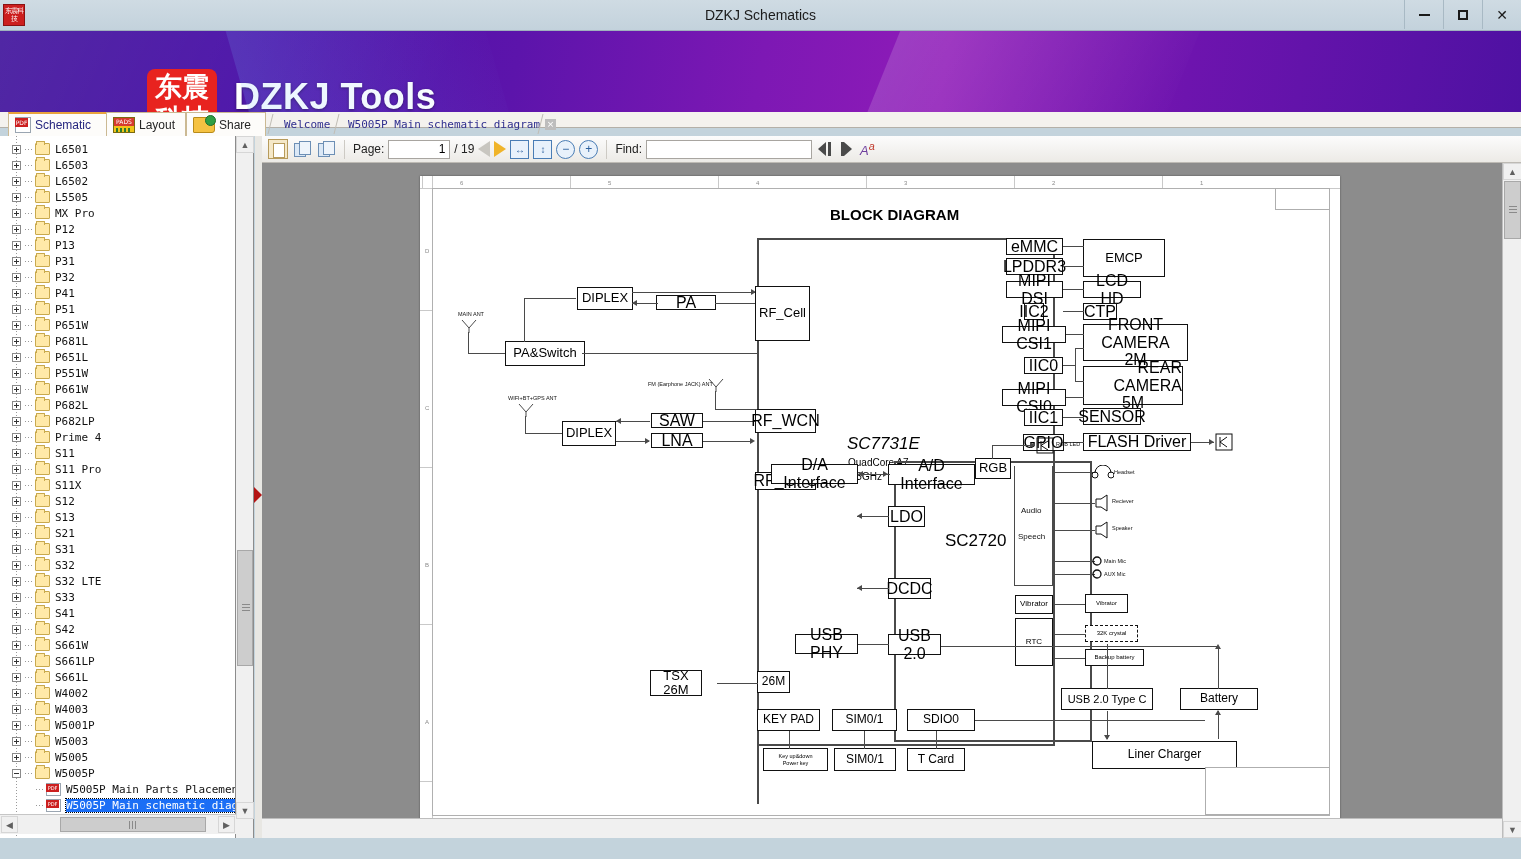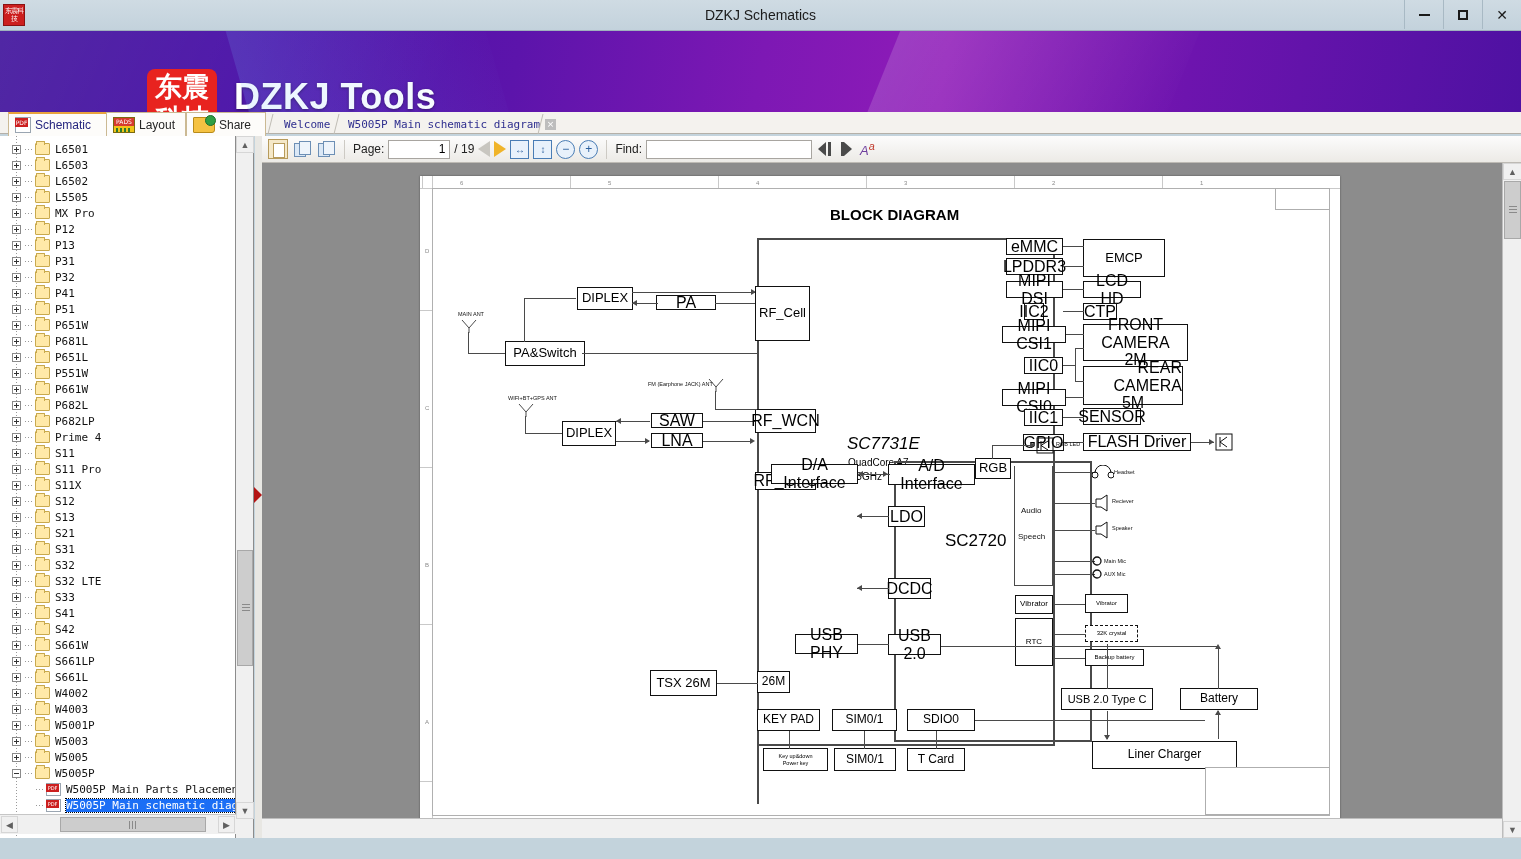--- a/index.html
+++ b/index.html
@@ -68,21 +68,21 @@
     text-shadow: 0 1px 3px rgba(0,0,0,.45);
   }
   .banner-sub {
     position: absolute; left: 798px; top: 50px;
     font-size: 29px; color: #f4eaff; letter-spacing: .2px;
     text-shadow: 0 1px 3px rgba(0,0,0,.4);
   }
 
   
   .tabstrip {
-    position: absolute; left: 0; top: 112px; width: 1521px; height: 22px;
+    position: absolute; left: 0; top: 112px; width: 1521px; height: 16px;
     background: #f4f2ee; border-bottom: 1px solid #b4b0a8;
   }
   .tab {
     position: absolute; top: 0; height: 24px; display: flex; align-items: center;
     font-size: 12px; color: #262626; padding: 0 6px;
   }
   .tab-main {
     border: 1px solid #cbb993; border-bottom: none;
     background: #fdfcfa;
   }
@@ -897,21 +897,21 @@
         </svg>
         <div class="lbl" style="left:684px;top:395px;">AUX Mic</div>
 
         <div class="ln" style="left:633px;top:428px;width:34px;height:1px;"></div>
         <div class="bx sm" style="left:665px;top:418px;width:43px;height:19px;font-size:6px;">Vibrator</div>
         <div class="ln" style="left:633px;top:458px;width:34px;height:1px;"></div>
         <div class="bx sm" style="left:665px;top:449px;width:53px;height:17px;font-size:6px;border-style:dashed;">32K crystal</div>
         <div class="ln" style="left:633px;top:482px;width:34px;height:1px;"></div>
         <div class="bx sm" style="left:665px;top:473px;width:59px;height:17px;font-size:6px;">Backup battery</div>
 
-        <div class="bx big" style="left:230px;top:494px;width:67px;height:26px;">TSX 26M</div>
+        <div class="bx big" style="left:230px;top:494px;width:52px;height:26px;">TSX 26M</div>
         <div class="bx" style="left:337px;top:495px;width:33px;height:22px;font-size:12px;">26M</div>
         <div class="ln" style="left:297px;top:507px;width:41px;height:1px;"></div>
 
         <div class="bx" style="left:337px;top:533px;width:63px;height:22px;font-size:12px;">KEY PAD</div>
         <div class="bx" style="left:412px;top:533px;width:65px;height:22px;font-size:12px;">SIM0/1</div>
         <div class="bx" style="left:487px;top:533px;width:68px;height:22px;font-size:12px;">SDIO0</div>
 
         <div class="bx tiny" style="left:343px;top:572px;width:65px;height:23px;flex-direction:column;">
           <span>Key up&amp;down</span>
           <span>Power key</span>

